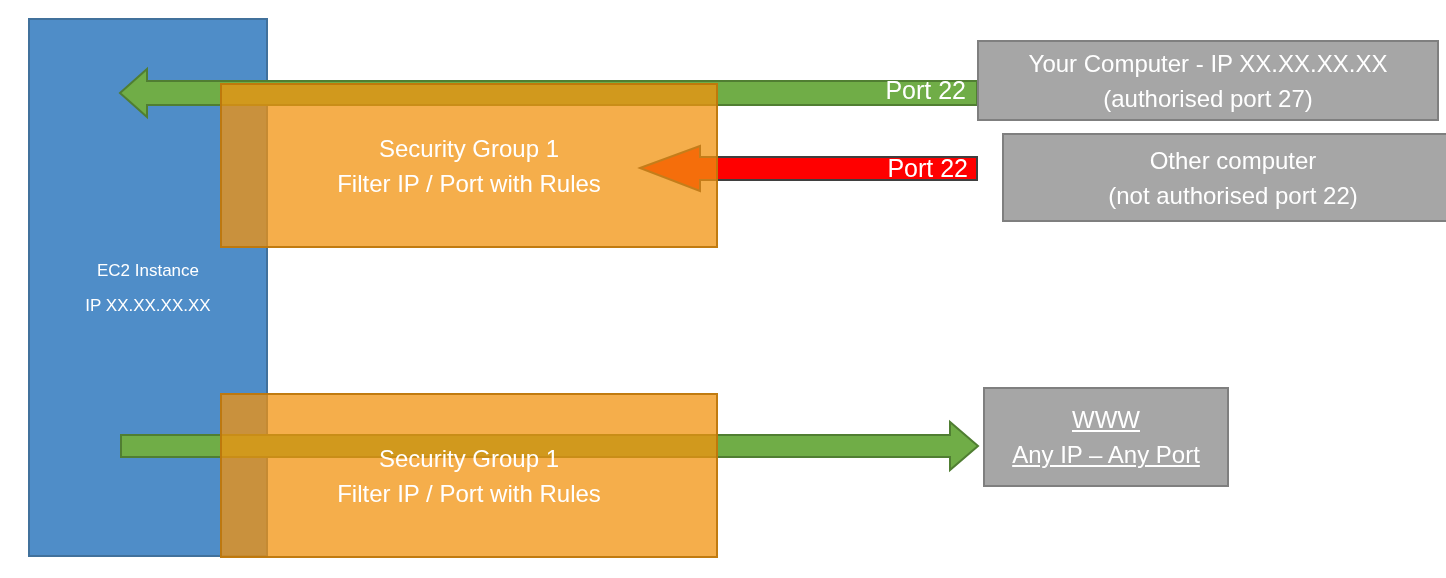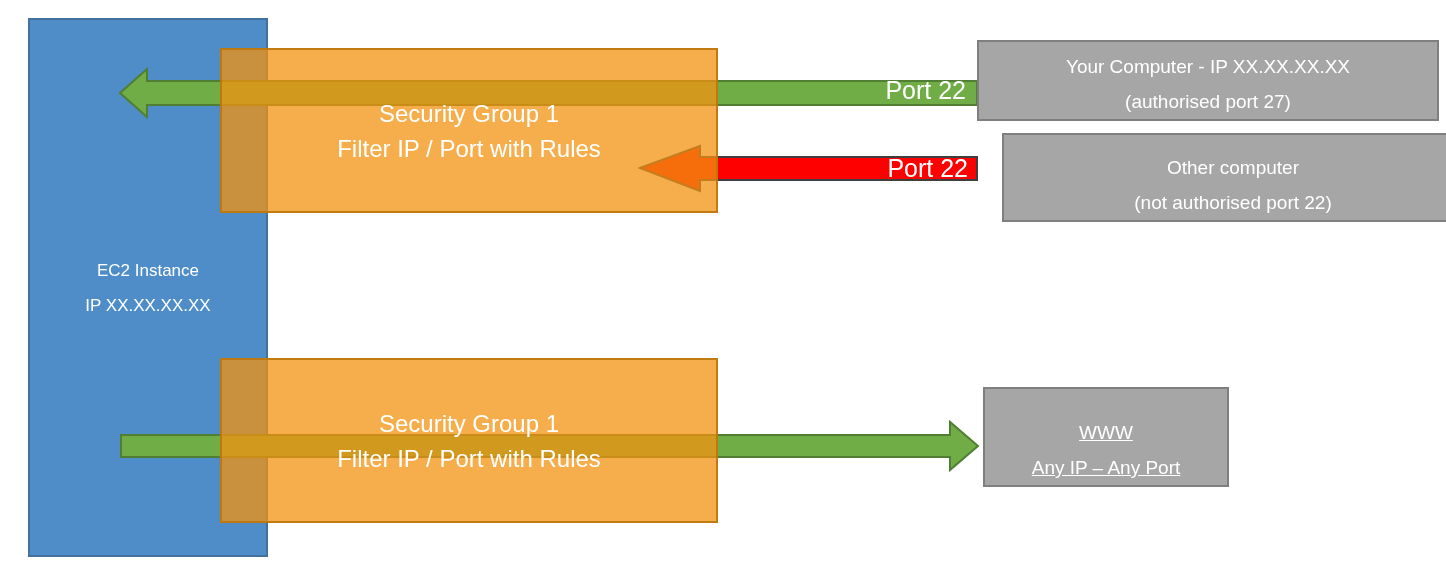--- a/index.html
+++ b/index.html
@@ -31,30 +31,30 @@
   
   .arrows{
     position:absolute;left:0;top:0;width:1446px;height:578px;
     z-index:2;
   }
   
   .orange-box{
     background:var(--orange-fill);
     border:2px solid var(--orange-border);
     z-index:3;
-    font-size:24px;line-height:35px;
+    font-size:24px;line-height:35px;margin-top:35px;
   }
   .orange-inbound{left:220px;top:48px;width:498px;height:165px;}
   .orange-outbound{left:220px;top:358px;width:498px;height:165px;}
   
   .gray-box{
     background:var(--gray-fill);
     border:2px solid var(--gray-border);
     z-index:4;
-    font-size:19px;line-height:35px;justify-content:flex-end;
+    font-size:24px;line-height:35px;
   }
   .gray-your-computer{left:977px;top:40px;width:462px;height:81px;}
   .gray-other-computer{left:977px;top:133px;width:462px;height:89px;margin-left:25px;}
   .gray-www{left:983px;top:387px;width:246px;height:100px;text-decoration:underline;}
   
   .arrow-label{
     position:absolute;
     z-index:5;
     color:var(--text-color);
     font-size:25px;line-height:28px;

